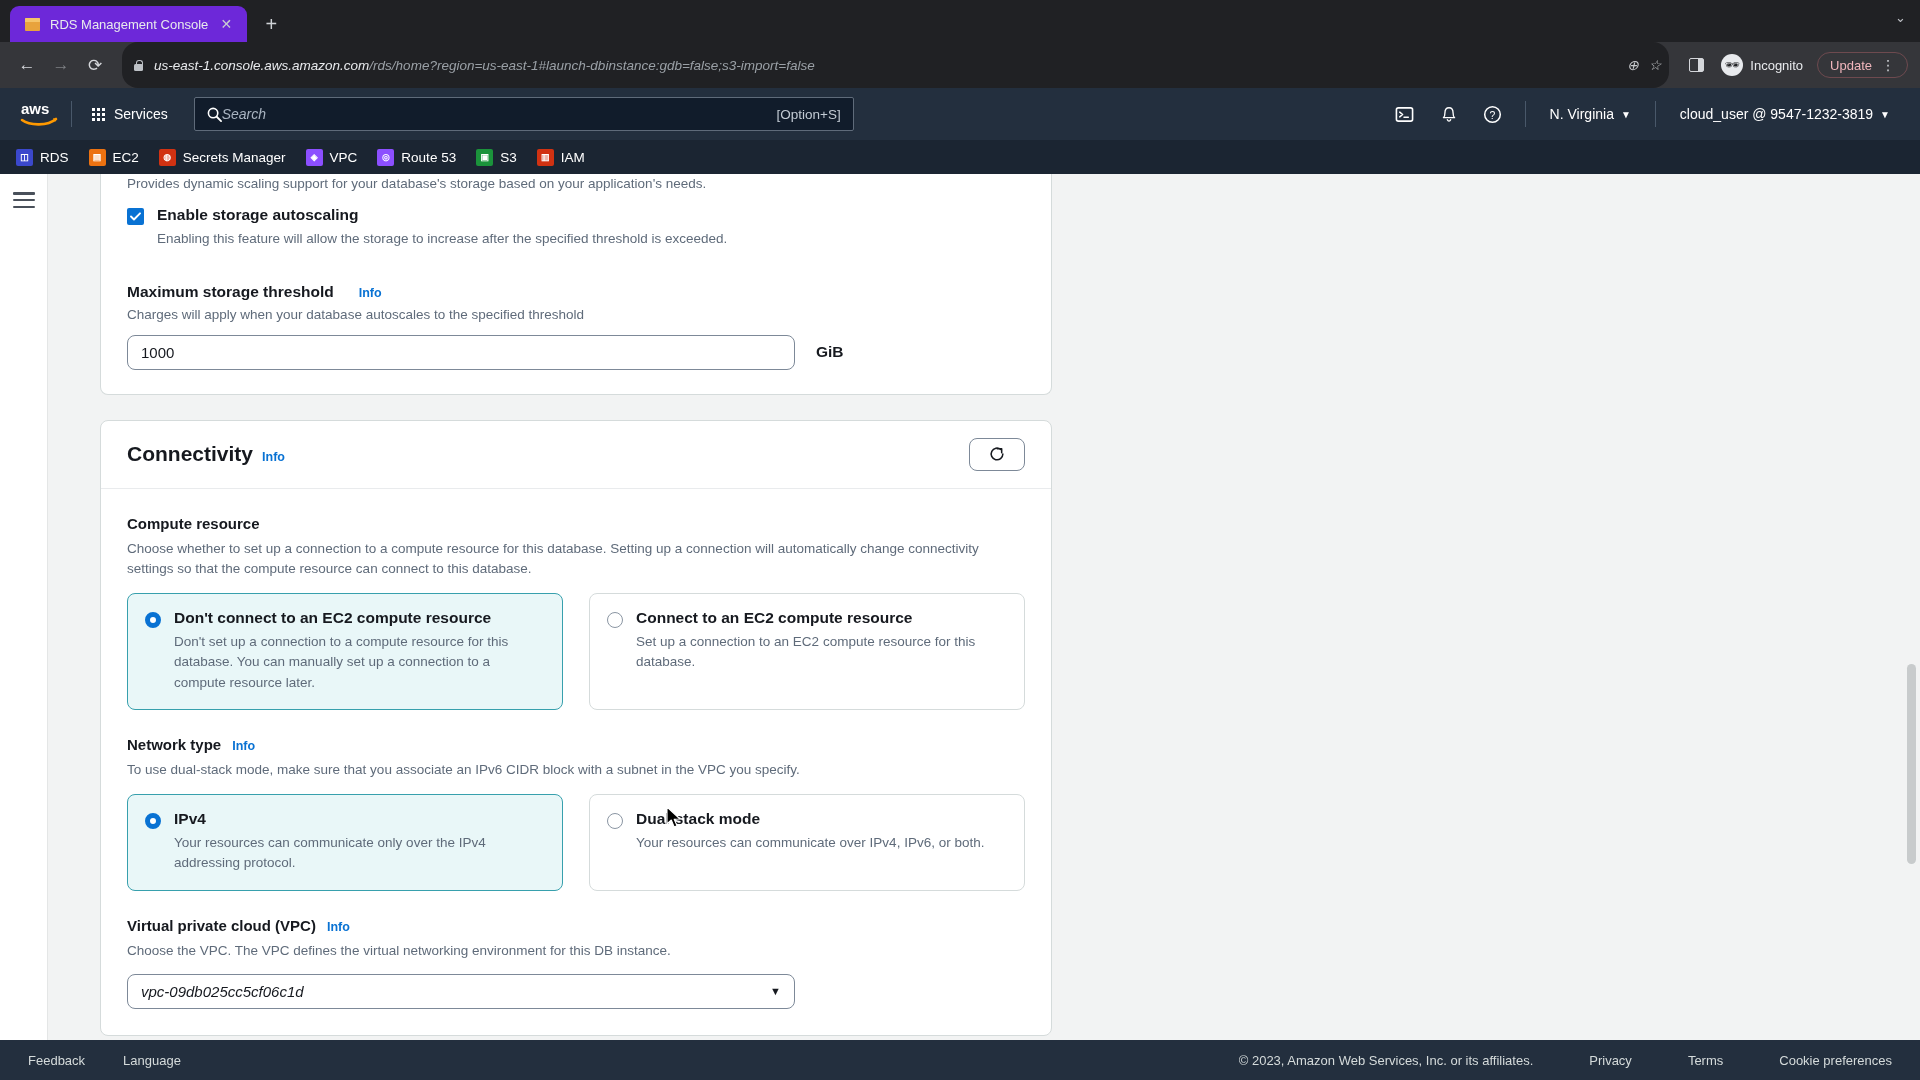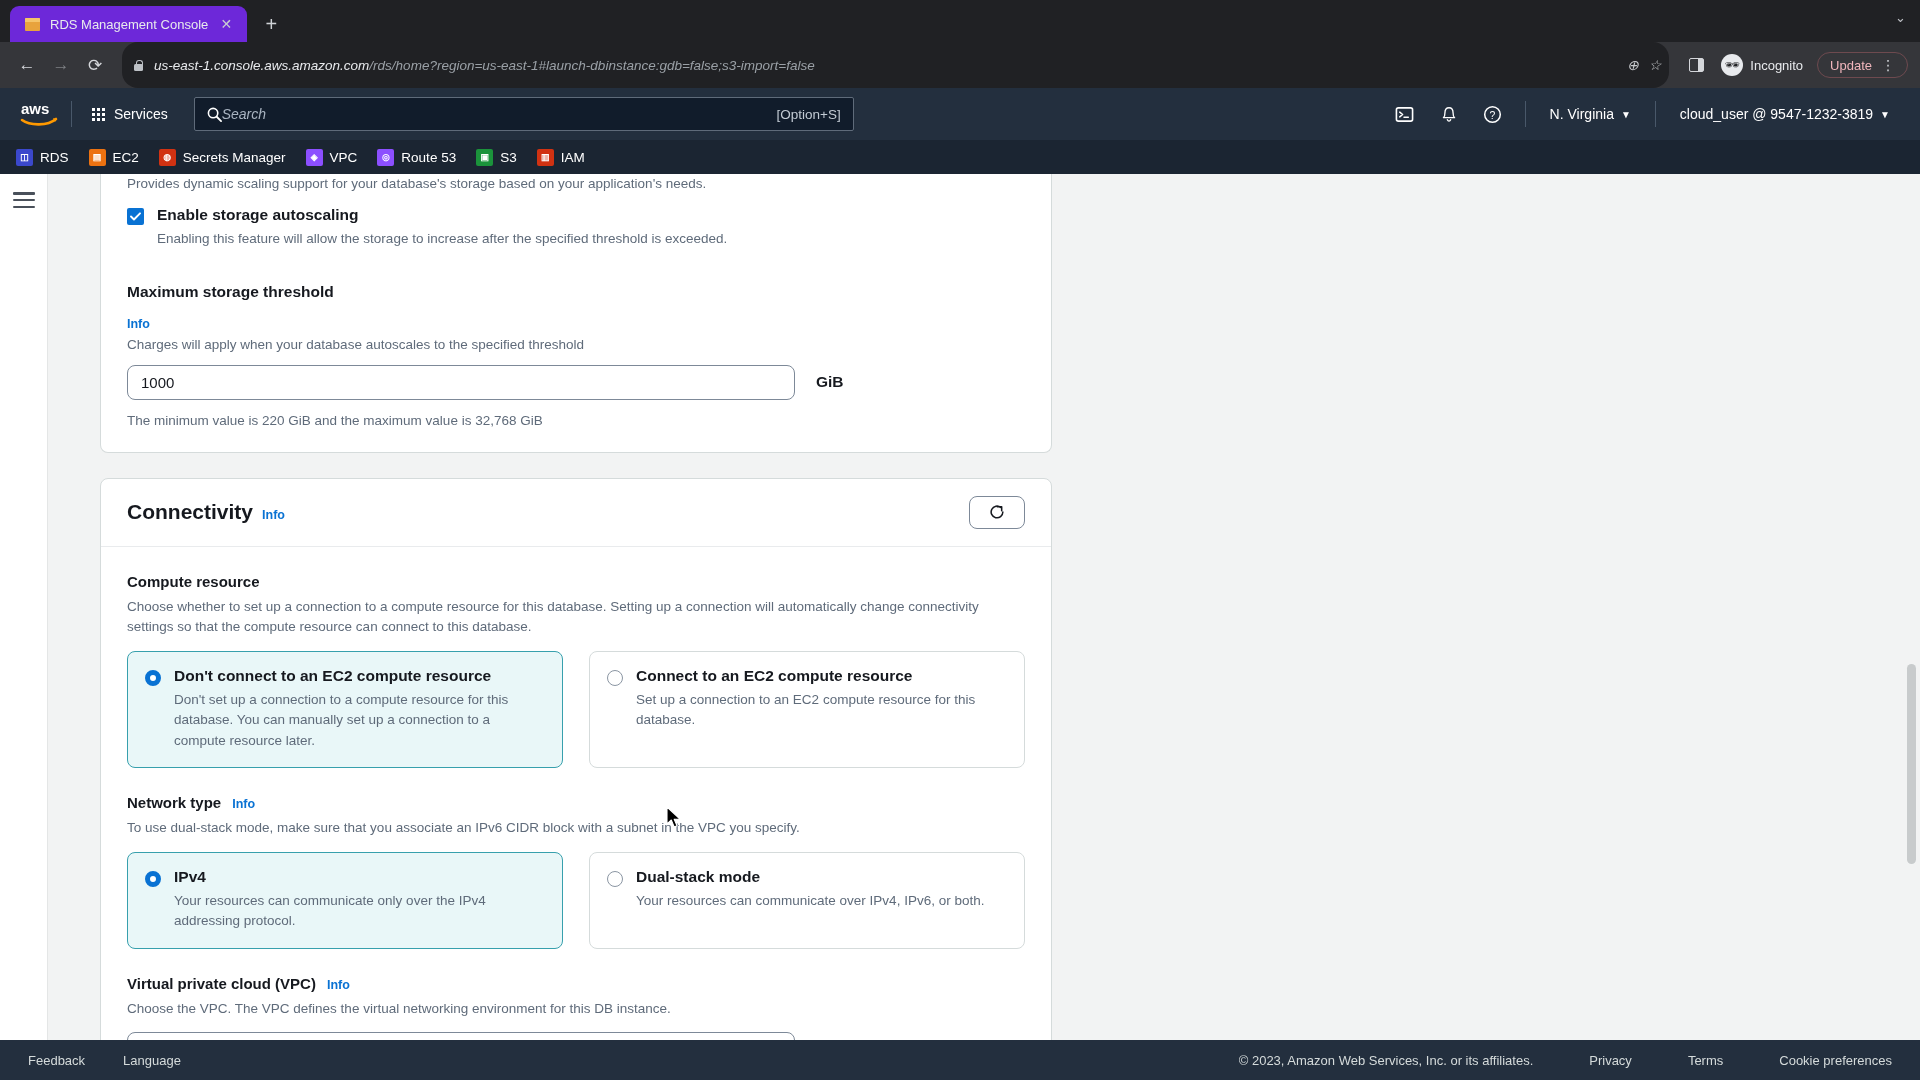--- a/index.html
+++ b/index.html
@@ -161,21 +161,21 @@
   .chk-row { display: flex; align-items: flex-start; gap: 13px; margin-top: 15px; }
   .chkbox {
     width: 17px; height: 17px; background: #0972d3; border-radius: 2px; flex: none;
     display: flex; align-items: center; justify-content: center; margin-top: 2px;
   }
   .chkbox svg { display: block; }
   .chk-label { font-size: 15.5px; color: #16191f; font-weight: 700; }
   .chk-desc { font-size: 13.5px; color: #5f6b7a; line-height: 1.45; margin-top: 5px; max-width: 600px; }
 
   .field { margin-top: 34px; }
-  .flabel { font-size: 15.5px; color: #16191f; font-weight: 700; display: flex; align-items: baseline; gap: 16px; flex-direction: column; }
+  .flabel { font-size: 15.5px; color: #16191f; font-weight: 700; display: flex; align-items: baseline; gap: 25px; }
   .info { color: #0972d3; font-size: 12.5px; font-weight: 700; }
   .fdesc { font-size: 13.5px; color: #5f6b7a; margin-top: 6px; }
   .inputrow { display: flex; align-items: center; gap: 21px; margin-top: 13px; }
   .txtinput {
     width: 668px; height: 35px; border: 1px solid #7d8998; border-radius: 8px;
     font-size: 15px; color: #16191f; padding: 0 13px; background: #fff;
     font-family: "Liberation Sans", sans-serif;
   }
   .unit { font-size: 15.5px; color: #16191f; font-weight: 700; }
   .fhelp { font-size: 13.5px; color: #5f6b7a; margin-top: 13px; }
@@ -404,21 +404,20 @@
             <div class="field">
               <div class="flabel">
                 <span>Maximum storage threshold</span>
                 <span class="info">Info</span>
               </div>
               <div class="fdesc">Charges will apply when your database autoscales to the specified threshold</div>
               <div class="inputrow">
                 <input class="txtinput" value="1000" style="">
                 <span class="unit">GiB</span>
               </div>
-              <div class="fhelp">The minimum value is 220 GiB and the maximum value is 32,768 GiB</div>
             </div>
           </div>
         </div>
 
         <div class="card card2">
           <div class="card-head">
             <div class="card-title">
               <span>Connectivity</span>
               <span class="info">Info</span>
             </div>

